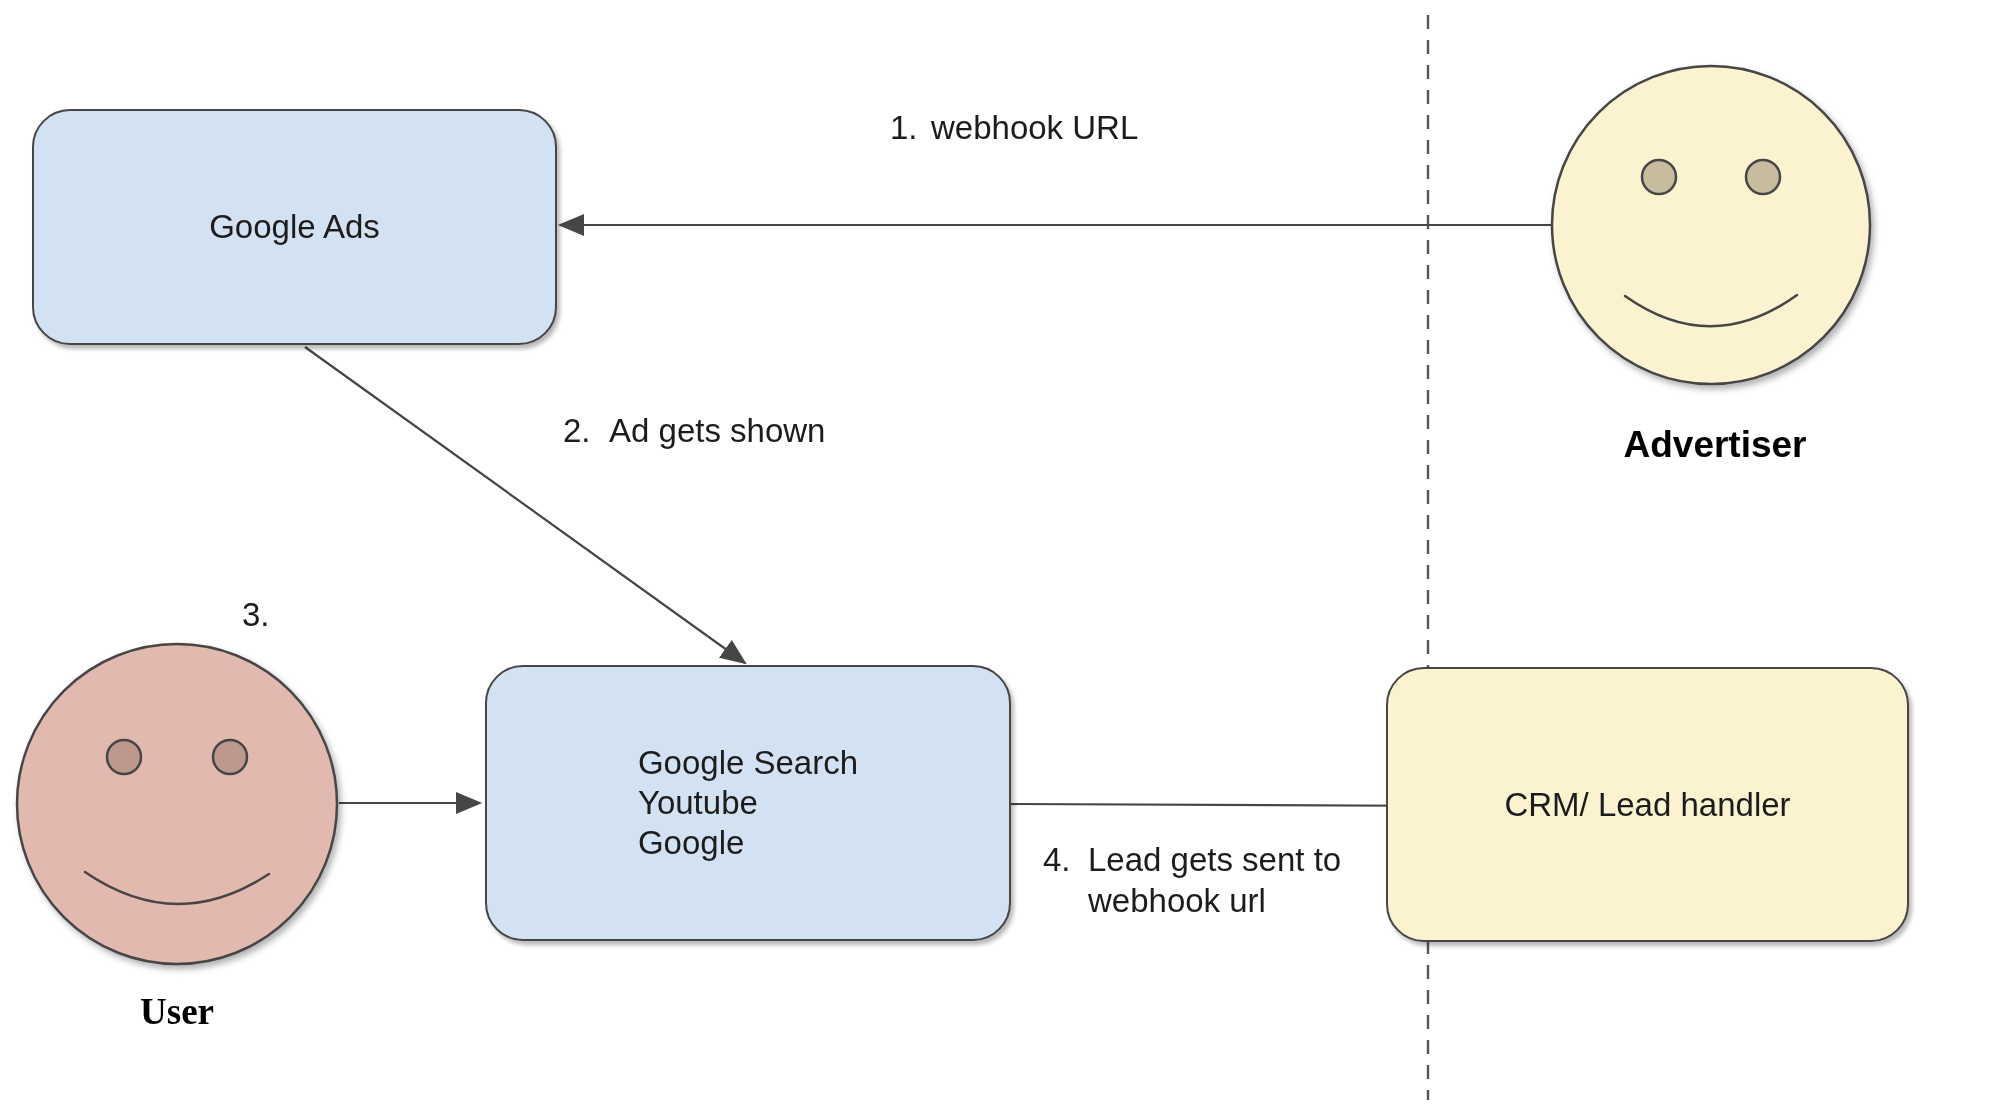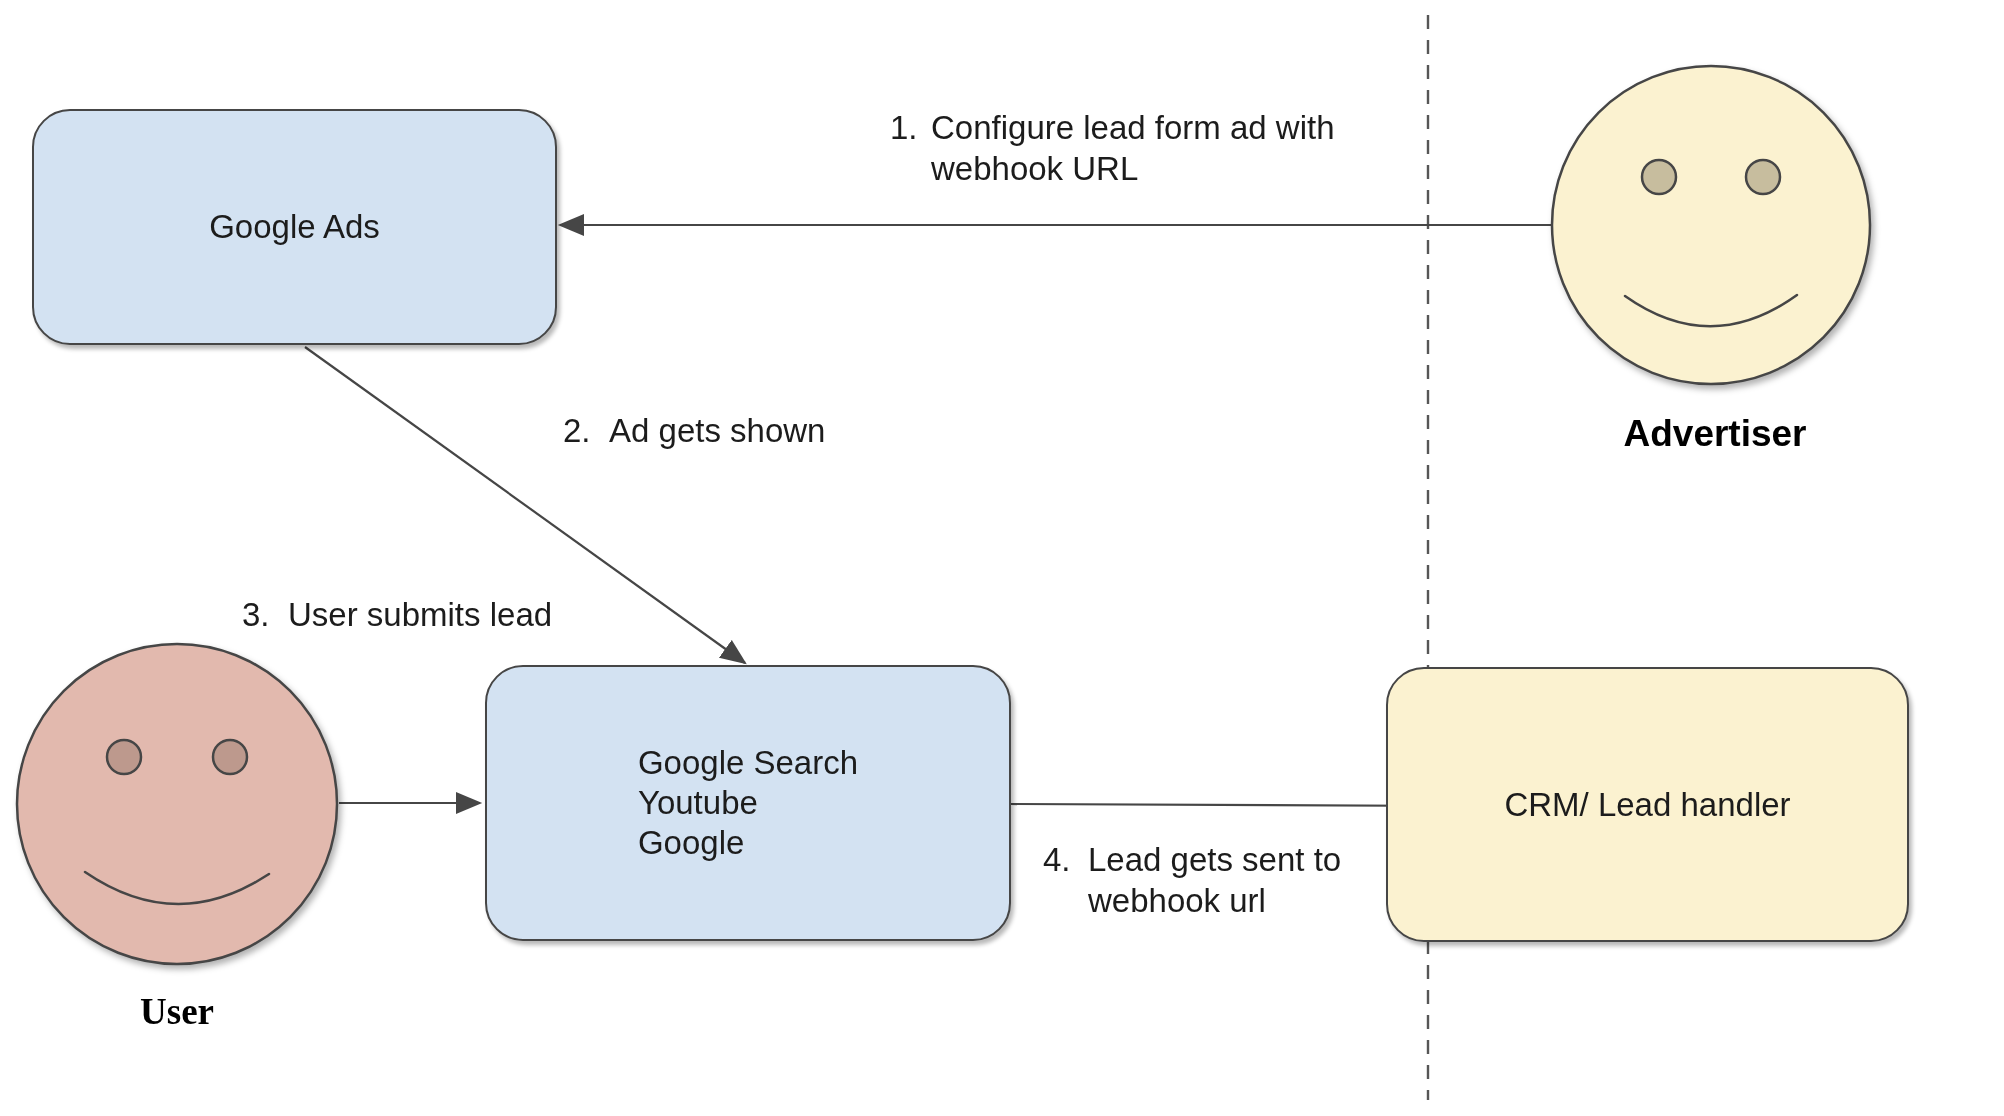--- a/index.html
+++ b/index.html
@@ -54,21 +54,21 @@
   .step4{left:1043px;top:839px;}
   .step4 .stepnum{width:45px;}
 
   .actorlabel{
     position:absolute;
     font-weight:700;font-size:37px;color:#000000;
     text-align:center;white-space:nowrap;
     transform:translateX(-50%);
   }
   .label-user{left:177px;top:990px;font-family:Liberation Serif, serif;}
-  .label-advertiser{left:1715px;top:413px;}
+  .label-advertiser{left:1715px;top:424px;}
 </style>
 </head>
 <body>
 
 <div class="canvas">
 
   <svg class="overlay" viewBox="0 0 2004 1116" xmlns="http://www.w3.org/2000/svg">
     <defs>
       <marker id="arrowhead" markerWidth="13" markerHeight="11" refX="11" refY="5" orient="auto" markerUnits="strokeWidth">
         <path d="M0,0 L12,5 L0,10 Z" class="stroke-fill"></path>
@@ -112,33 +112,31 @@
     </div>
   </div>
 
   <div class="node node-yellow node-crm">
     <span>CRM/ Lead handler</span>
   </div>
 
   <div class="steplabel step1">
     <span class="stepnum">1.</span>
     <span>
-      <div>Configure lead form ad with</div>
       <div>webhook URL</div>
     </span>
   </div>
 
   <div class="steplabel step2">
     <span class="stepnum">2.</span>
     <span>Ad gets shown</span>
   </div>
 
   <div class="steplabel step3">
     <span class="stepnum">3.</span>
-    <span>User submits lead</span>
   </div>
 
   <div class="steplabel step4">
     <span class="stepnum">4.</span>
     <span>
       <div>Lead gets sent to</div>
       <div>webhook url</div>
     </span>
   </div>
 

